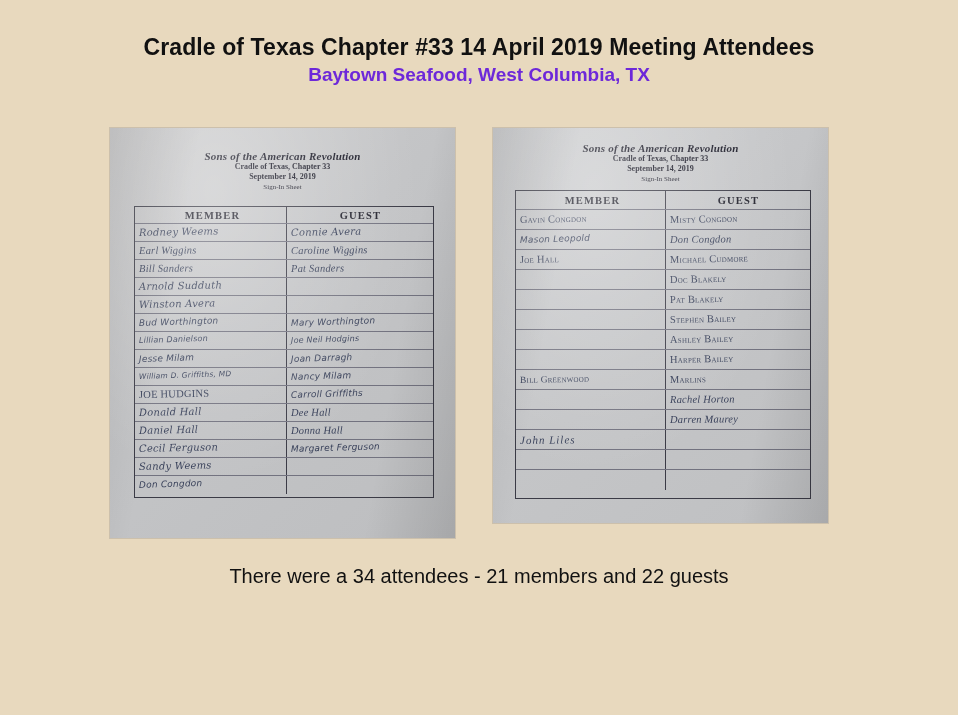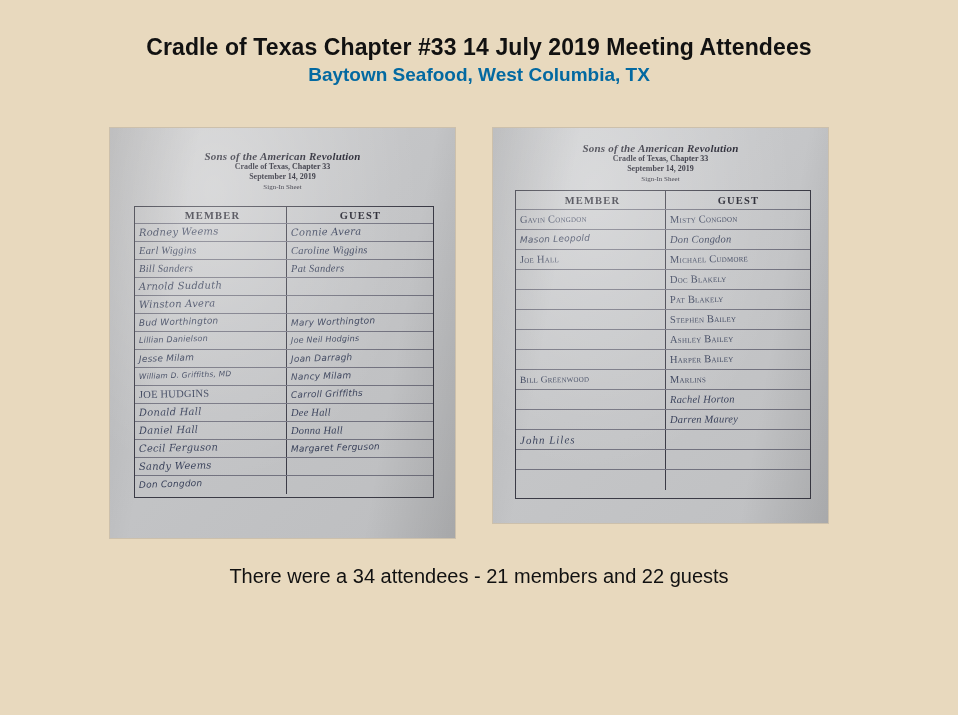--- a/index.html
+++ b/index.html
@@ -28,21 +28,21 @@
   .title-line1 {
     font-size: 23px;
     font-weight: bold;
     color: #111111;
     letter-spacing: 0.1px;
     line-height: 30px;
   }
   .title-line2 {
     font-size: 19px;
     font-weight: bold;
-    color: #0369a1;
+    color: #6d28d9;
     line-height: 26px;
   }
   .footer-text {
     position: absolute;
     top: 565px;
     left: 0;
     width: 958px;
     text-align: center;
     font-size: 20px;
     color: #111111;
@@ -167,21 +167,21 @@
     inset: 0;
     background: linear-gradient(100deg, rgba(0,0,0,0.10) 0%, rgba(0,0,0,0) 22%, rgba(0,0,0,0) 78%, rgba(0,0,0,0.12) 100%);
   }
 </style>
 </head>
 <body>
 
 <div class="slide">
 
   <div class="title-block">
-    <div class="title-line1">Cradle of Texas Chapter #33 14 July 2019 Meeting Attendees</div>
+    <div class="title-line1">Cradle of Texas Chapter #33 14 April 2019 Meeting Attendees</div>
     <div class="title-line2">Baytown Seafood, West Columbia, TX</div>
   </div>
 
   <div class="photo" id="photo-left">
     <div class="sheet">
       <div class="sheet-head" style="padding-top:22px;">
         <div class="sheet-org">Sons of the American Revolution</div>
         <div class="sheet-sub">Cradle of Texas, Chapter 33</div>
         <div class="sheet-sub">September 14, 2019</div>
         <div class="sheet-sub small">Sign-In Sheet</div>

